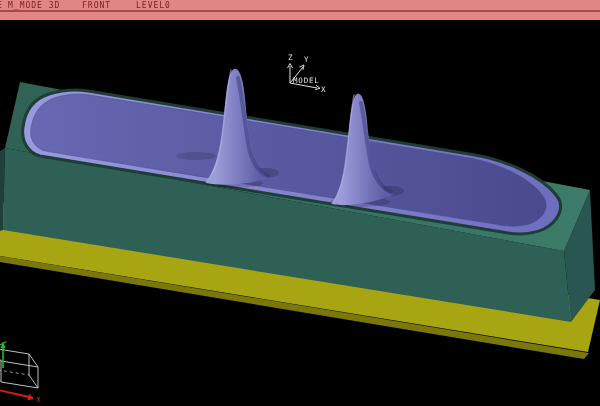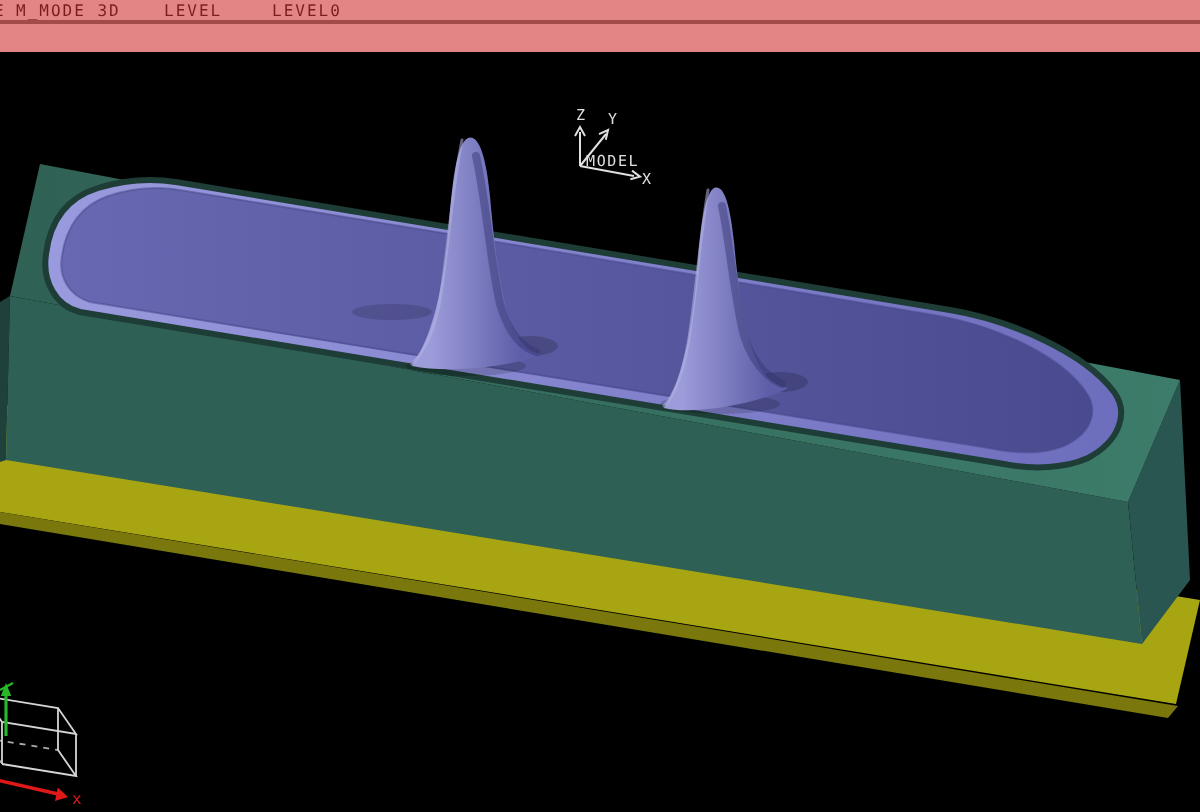--- a/index.html
+++ b/index.html
@@ -1,40 +1,40 @@
 <!DOCTYPE html>
 <html><head>
 <meta charset="utf-8">
 <style>
   html,body{margin:0;padding:0;background:#000;}
   .screen{
     position:relative;width:600px;height:406px;overflow:hidden;
     background:#000;font-family:"DejaVu Sans Mono", monospace;
   }
   .title-bar{
-    position:absolute;left:0;top:0;width:600px;height:26px;overflow:hidden;z-index:5;
+    position:absolute;left:0;top:0;width:600px;height:20px;overflow:hidden;z-index:5;
   }
   .title-bar .groove{
     position:absolute;left:0;top:10px;width:600px;height:2px;
   }
   .title-bar span{
     position:absolute;top:1px;font-size:8px;letter-spacing:1px;white-space:pre;
   }
   .scene-svg{position:absolute;left:0;top:0;z-index:1;}
   .triad-text{font-family:"DejaVu Sans Mono", monospace;}
 </style>
 </head>
 <body>
 
 <div class="screen">
 
   <div class="title-bar" style="background: rgb(228, 133, 133); color: rgb(124, 28, 28);">
     <span style="left:-3px">E</span>
     <span style="left:8px">M_MODE 3D</span>
-    <span style="left:82px">LEVEL</span>
+    <span style="left:82px">FRONT</span>
     <span style="left:136px">LEVEL0</span>
     <div class="groove" style="background: rgb(163, 74, 74);"></div>
   </div>
 
   <svg class="scene-svg" width="600" height="406" viewBox="0 0 600 406">
     <defs>
       <linearGradient id="boardGrad" x1="0" y1="0" x2="1" y2="0">
         <stop offset="0" stop-color="#6868b2"></stop>
         <stop offset="1" stop-color="#4a4a90"></stop>
       </linearGradient>

